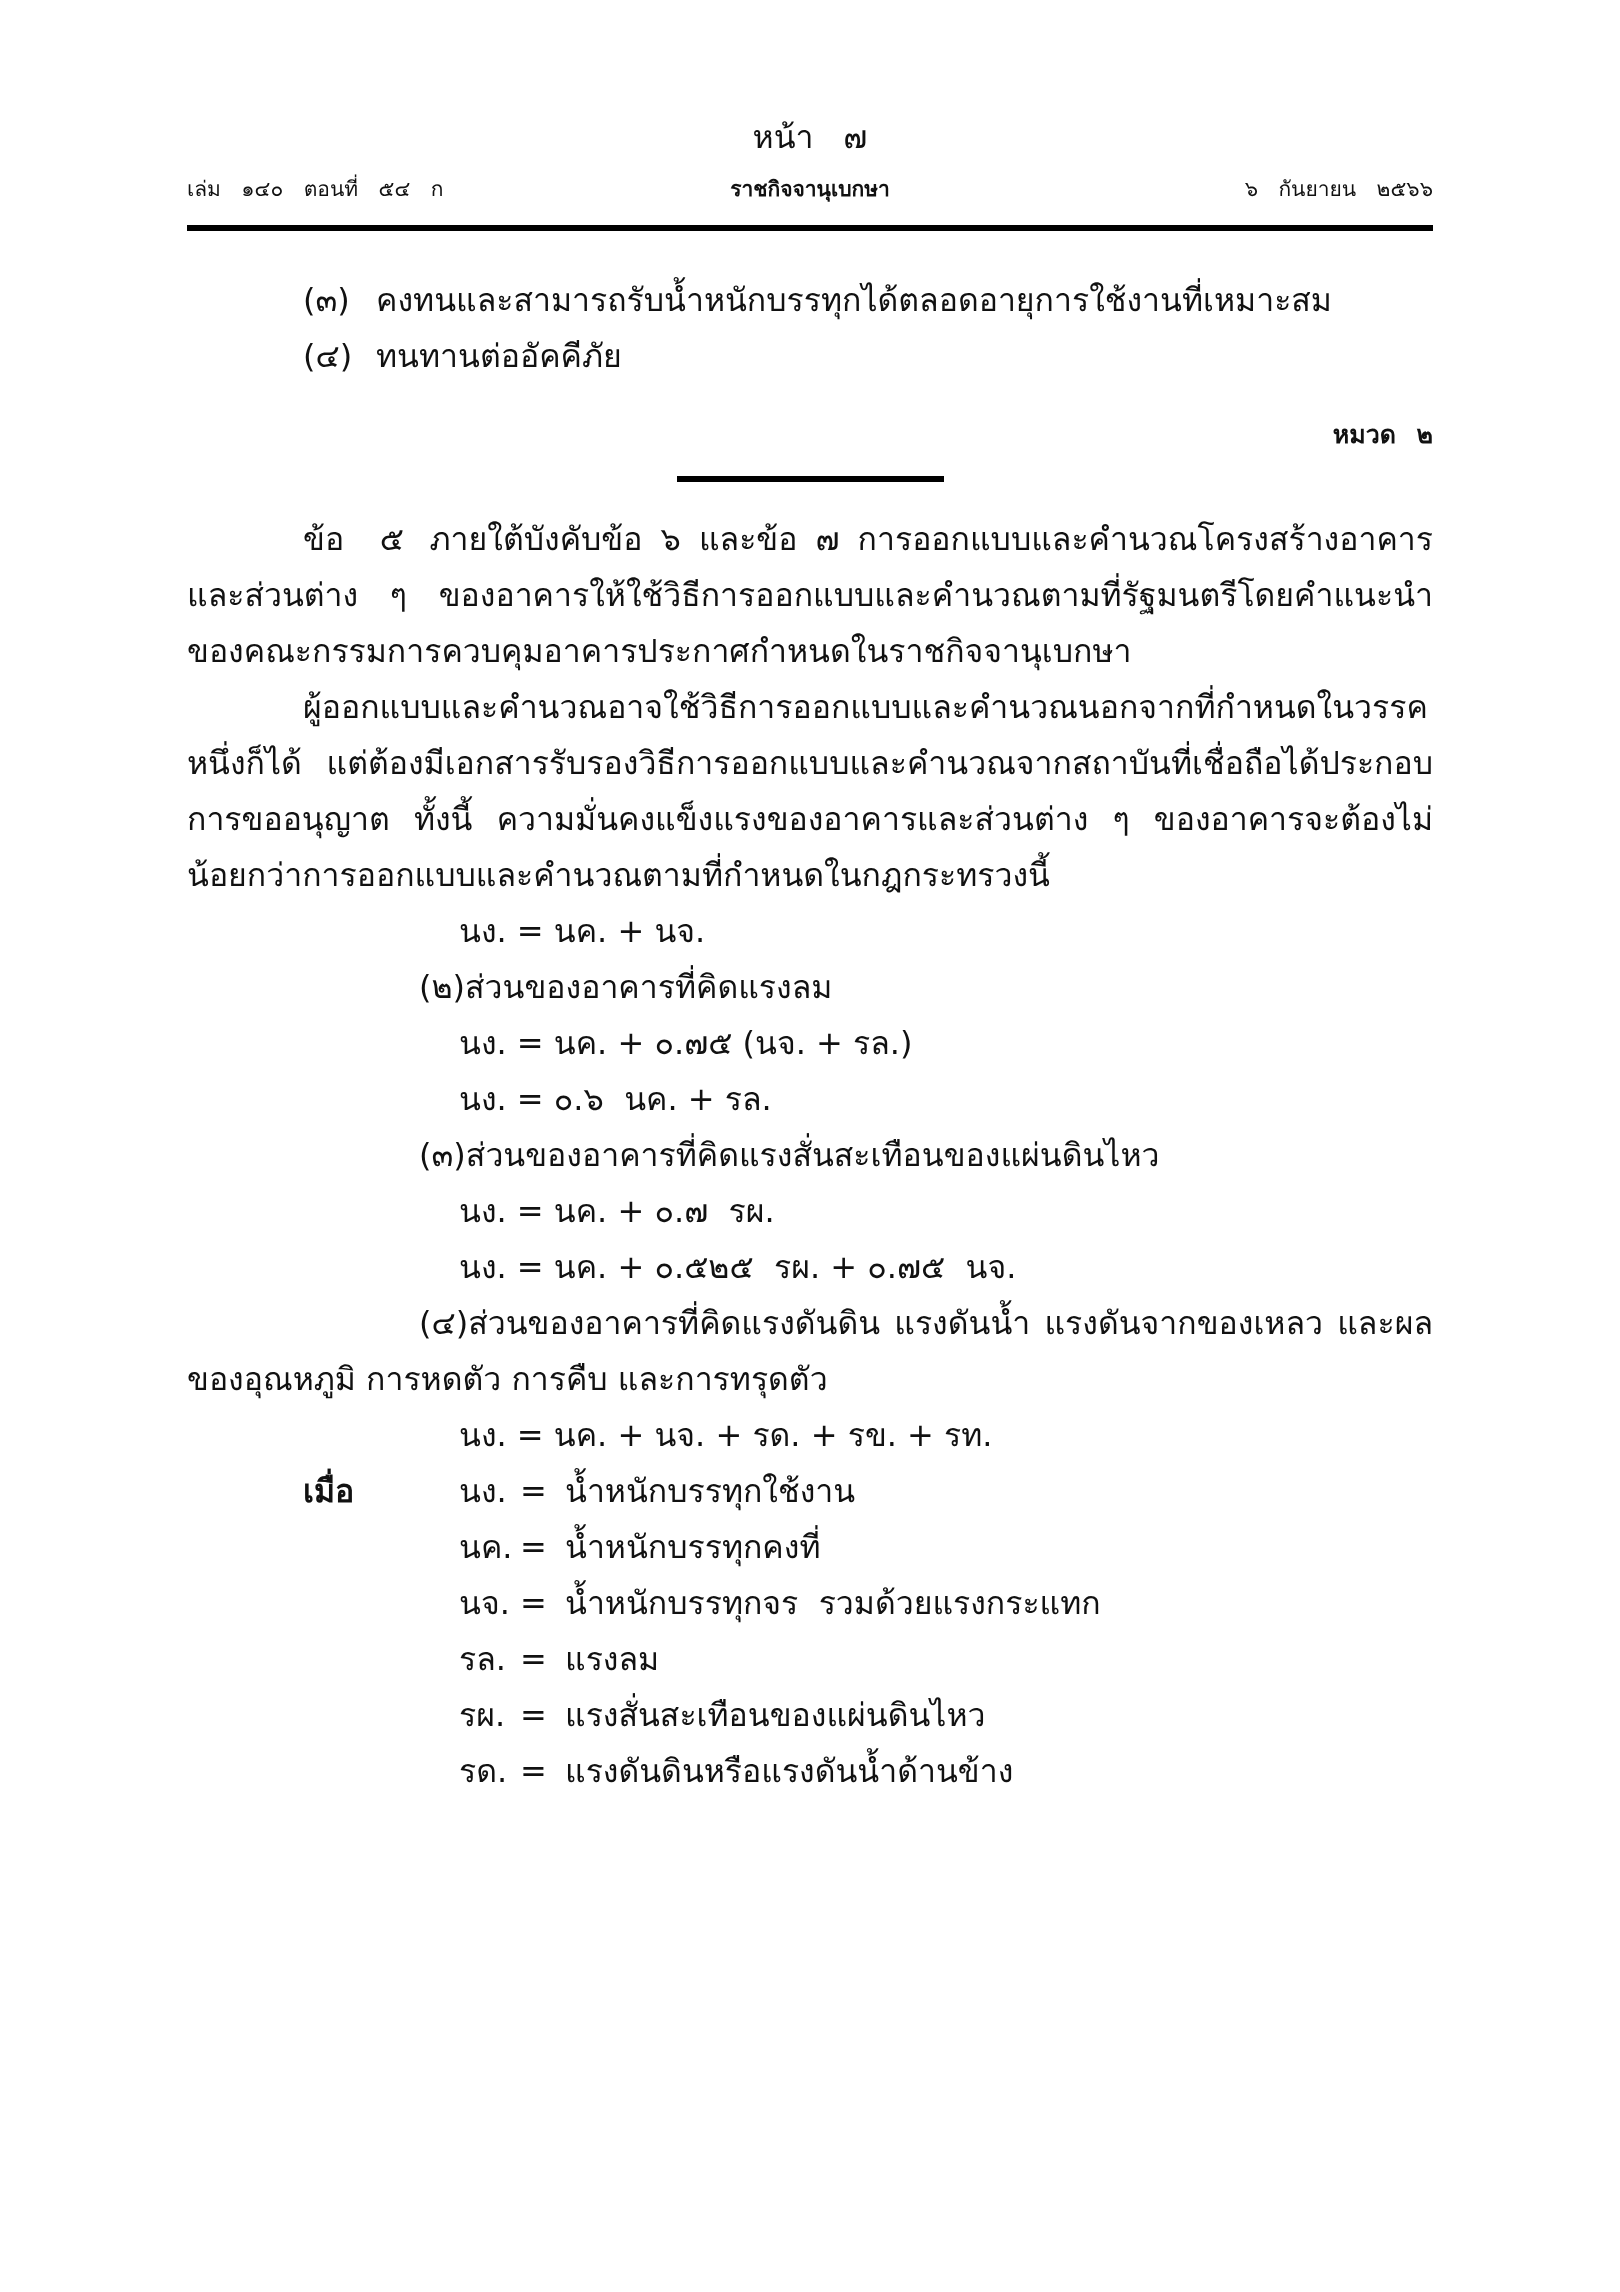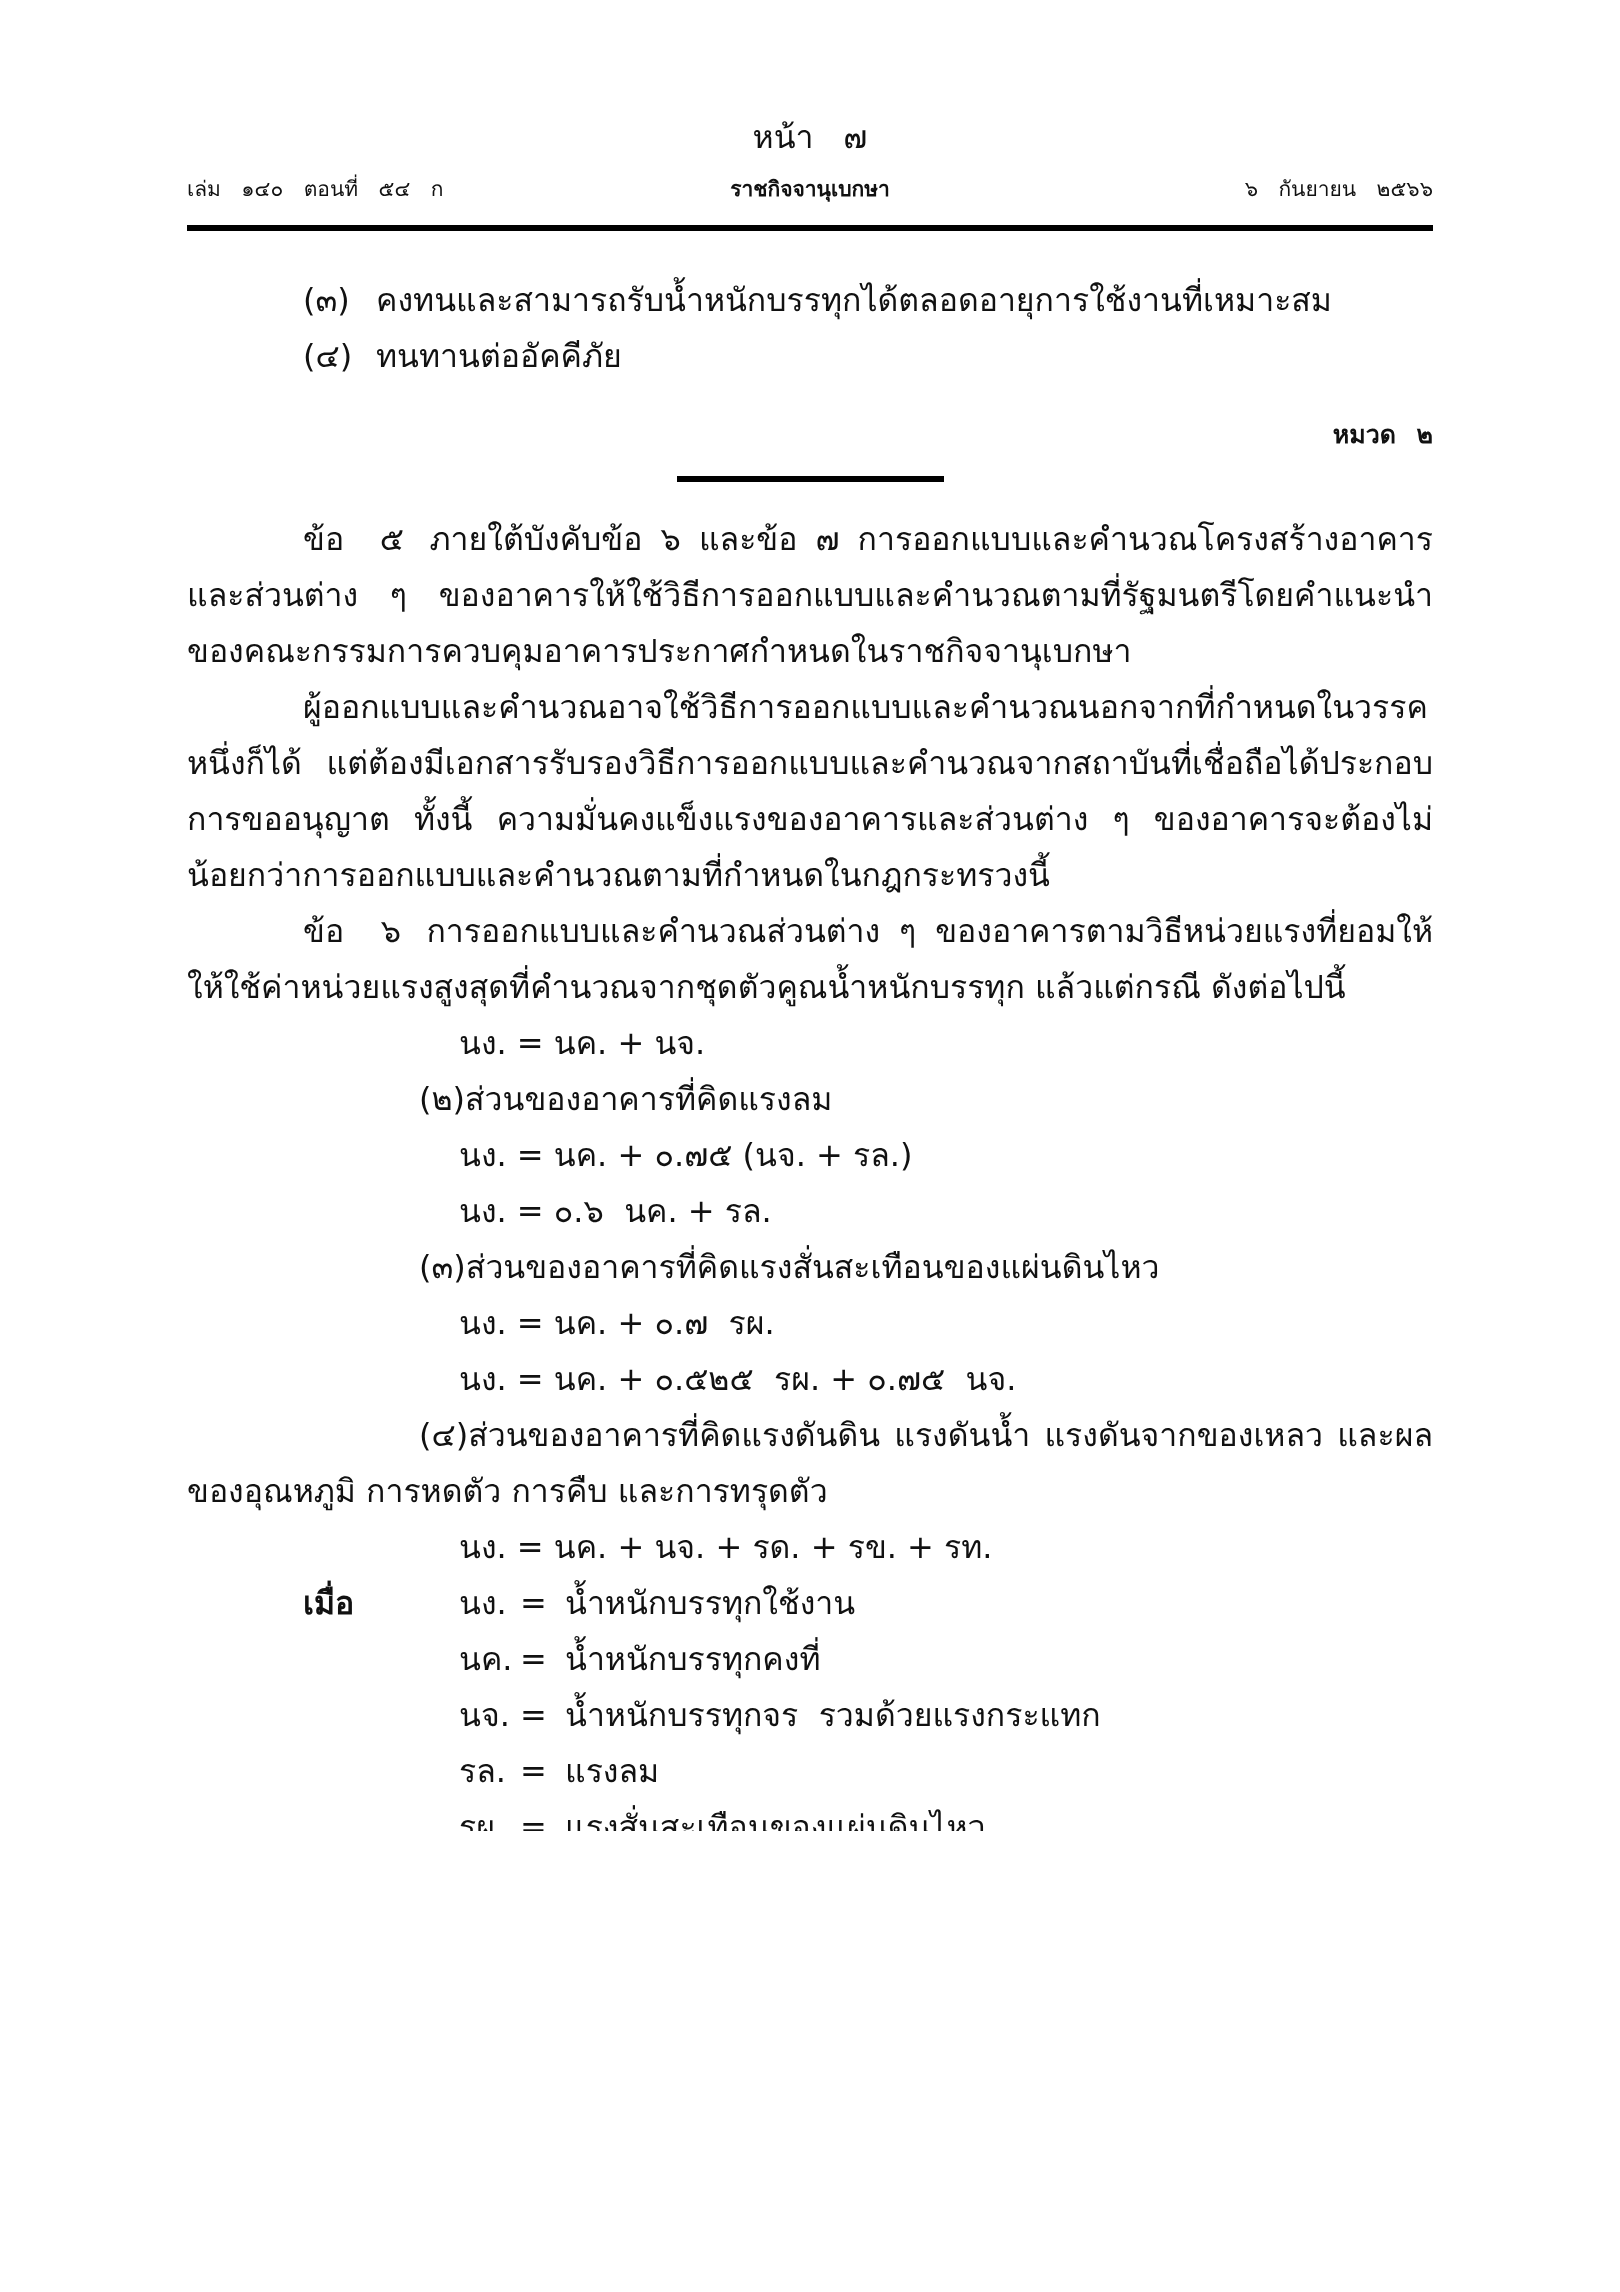--- a/index.html
+++ b/index.html
@@ -120,23 +120,20 @@
     </p>
 
     <div class="chapter-heading">หมวด ๒</div>
     <div class="divider"></div>
 
     <p class="para">
       <span class="lead">ข้อ ๕</span><span>ภายใต้บังคับข้อ ๖ และข้อ ๗ การออกแบบและคำนวณโครงสร้างอาคารและส่วนต่าง ๆ ของอาคารให้ใช้วิธีการออกแบบและคำนวณตามที่รัฐมนตรีโดยคำแนะนำของคณะกรรมการควบคุมอาคารประกาศกำหนดในราชกิจจานุเบกษา</span>
     </p>
     <p class="para">ผู้ออกแบบและคำนวณอาจใช้วิธีการออกแบบและคำนวณนอกจากที่กำหนดในวรรคหนึ่งก็ได้ แต่ต้องมีเอกสารรับรองวิธีการออกแบบและคำนวณจากสถาบันที่เชื่อถือได้ประกอบการขออนุญาต ทั้งนี้ ความมั่นคงแข็งแรงของอาคารและส่วนต่าง ๆ ของอาคารจะต้องไม่น้อยกว่าการออกแบบและคำนวณตามที่กำหนดในกฎกระทรวงนี้</p>
 
-    <p class="para">
-      <span class="lead">ข้อ ๖</span><span>การออกแบบและคำนวณส่วนต่าง ๆ ของอาคารตามวิธีหน่วยแรงที่ยอมให้ ให้ใช้ค่าหน่วยแรงสูงสุดที่คำนวณจากชุดตัวคูณน้ำหนักบรรทุก แล้วแต่กรณี ดังต่อไปนี้</span>
-    </p>
 
     <div class="formula">นง. = นค. + นจ.</div>
 
     <p class="clause-text">
       <span class="item-num">(๒)</span><span>ส่วนของอาคารที่คิดแรงลม</span>
     </p>
     <div class="formula">นง. = นค. + ๐.๗๕ (นจ. + รล.)</div>
     <div class="formula">นง. = ๐.๖  นค. + รล.</div>
 
     <p class="clause-text">

